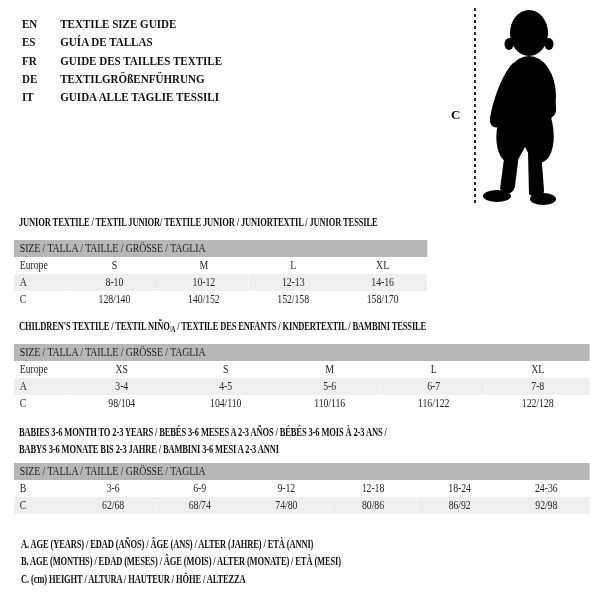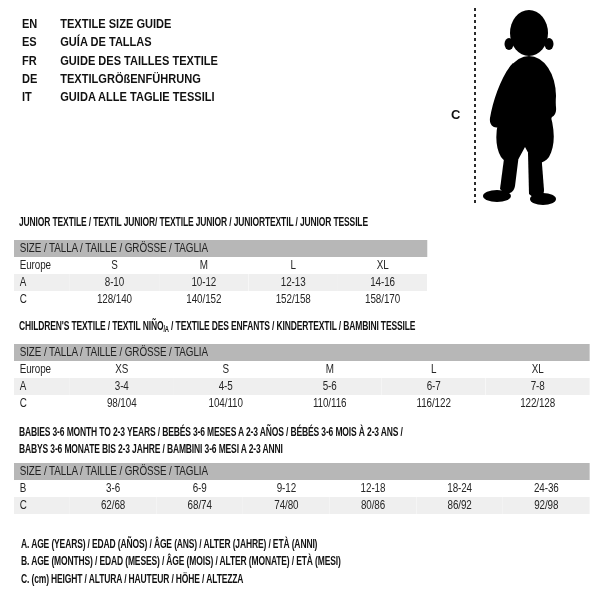--- a/index.html
+++ b/index.html
@@ -1,18 +1,18 @@
 <!DOCTYPE html>
 <html><head>
 <meta charset="utf-8">
 <style>
   html,body{margin:0;padding:0;background:#ffffff;}
   .stage{
     position:relative;width:600px;height:600px;background:#ffffff;overflow:hidden;
-    font-family:Liberation Sans, sans-serif;color:#1d1d1d;
+    font-family:Liberation Serif, serif;color:#1d1d1d;
   }
   
   .lang{
     position:absolute;left:22px;top:15px;
     font-weight:bold;font-size:13px;line-height:18.3px;
     transform:scaleX(0.85);transform-origin:0 0;white-space:nowrap;color:#111;
   }
   .lang-row{display:flex;}
   .lang-code{width:45px;flex:0 0 45px;}
   

